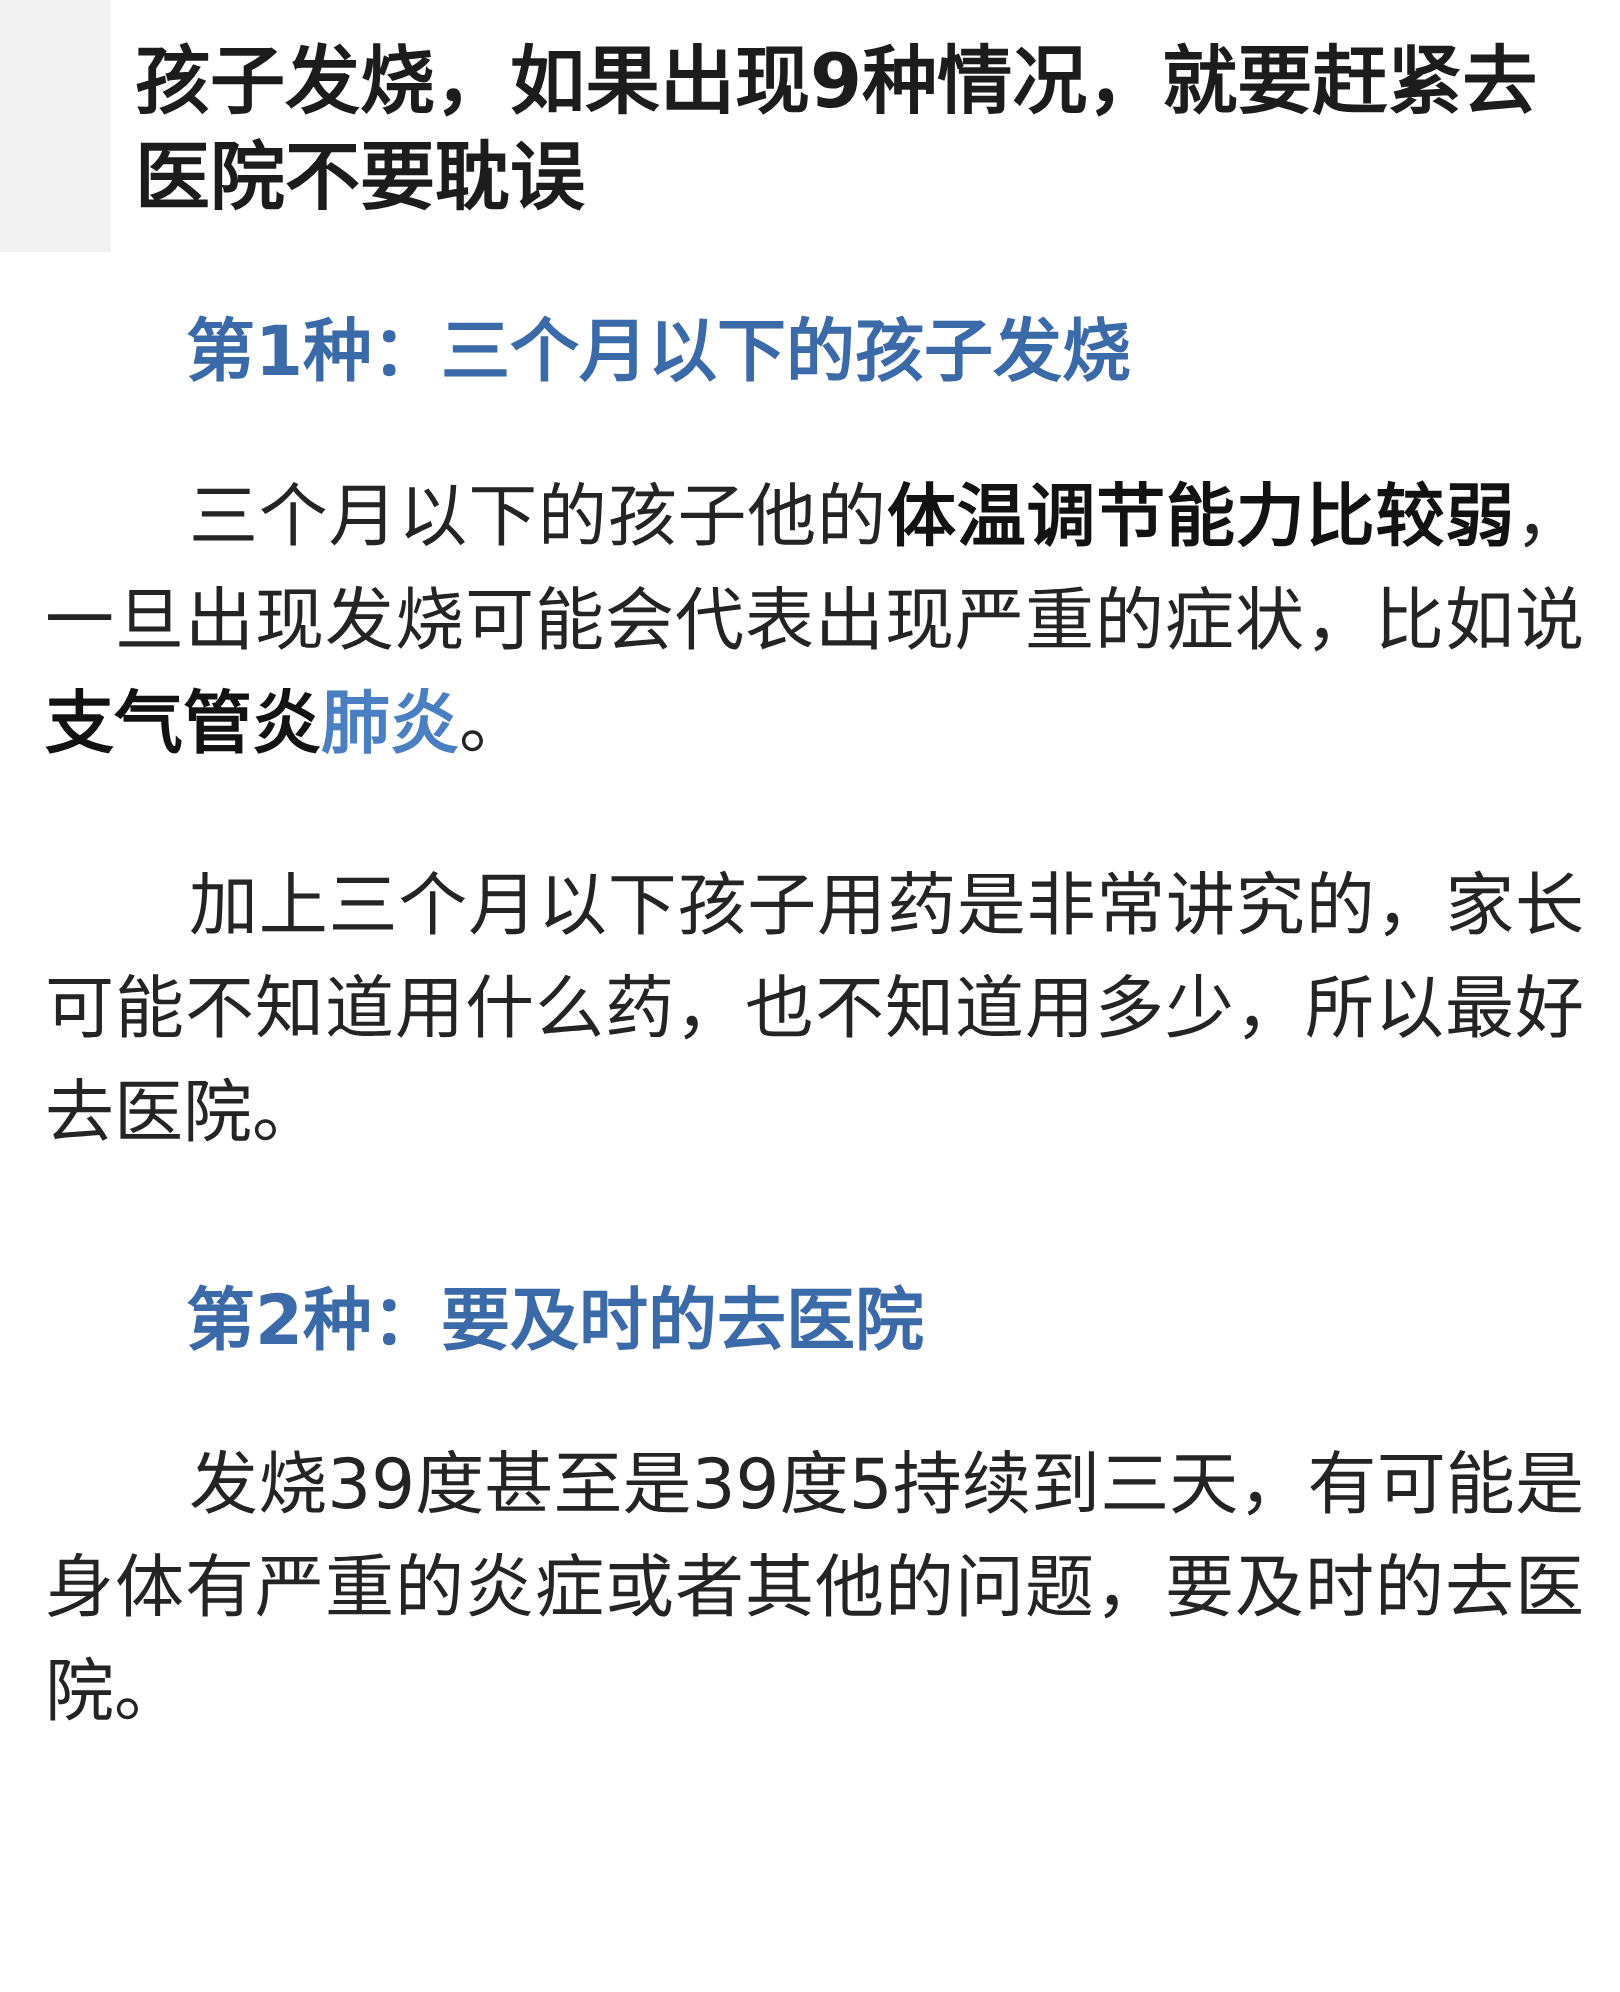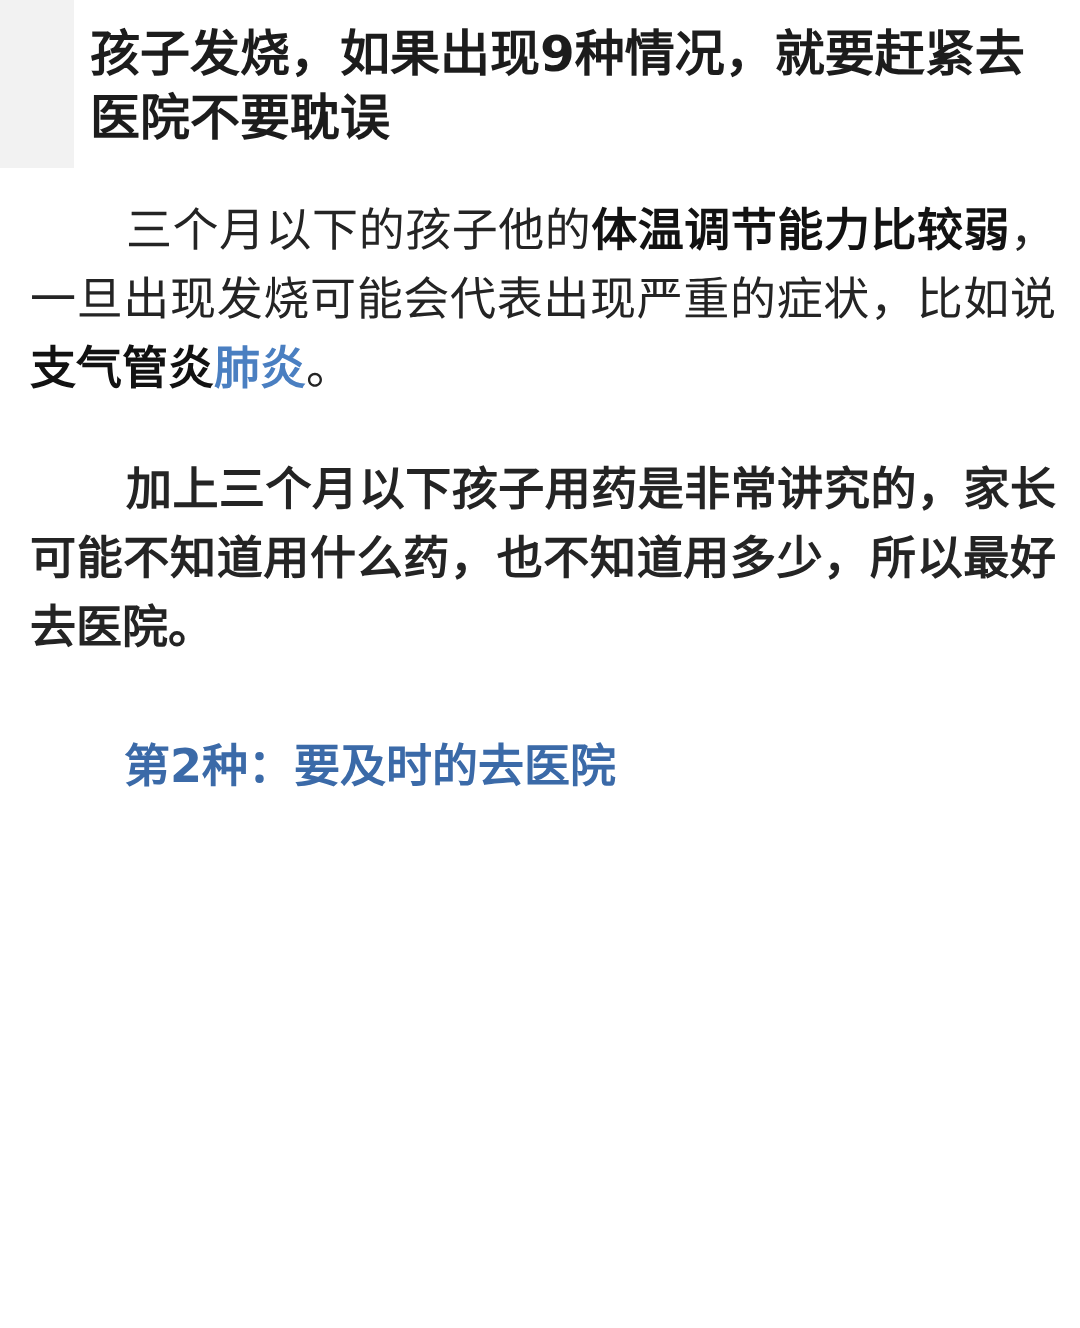--- a/index.html
+++ b/index.html
@@ -67,40 +67,46 @@
     font-weight: 400;
     color: #242424;
     text-indent: 96px;
     text-align: justify;
     text-justify: inter-character;
   }
   .para b { font-weight: 700; color: #121212; }
   .para .accent { color: #4a7fc1; font-weight: 700; }
 
   .heading-2 { padding-top: 74px; }
-  .para-3 { padding-top: 50px; font-weight: bold; }
+  .para-3 { padding-top: 50px; }
 </style>
 </head>
 <body>
 
 <div class="page">
   <div class="edge-tint"></div>
 
   <div class="content">
 
     <h1 class="article-title">孩子发烧，如果出现9种情况，就要赶紧去医院不要耽误</h1>
 
+    <h2 class="heading">
+      <span class="h-label">第1种：</span><span class="h-text">三个月以下的孩子发烧</span>
+    </h2>
 
     <p class="para">
       <span>三个月以下的孩子他的</span><b>体温调节能力比较弱</b><span>，一旦出现发烧可能会代表出现严重的症状，比如说</span><b>支气管炎</b><span class="accent">肺炎</span><span>。</span>
     </p>
 
     <p class="para para-3">
       <span>加上三个月以下孩子用药是非常讲究的，家长可能不知道用什么药，也不知道用多少，所以最好去医院。</span>
     </p>
 
     <h2 class="heading heading-2">
       <span class="h-label">第2种：</span><span class="h-text">要及时的去医院</span>
     </h2>
 
+    <p class="para">
+      <span>发烧39度甚至是39度5持续到三天，有可能是身体有严重的炎症或者其他的问题，要及时的去医院。</span>
+    </p>
 
   </div>
 </div>
 
 </body></html>

